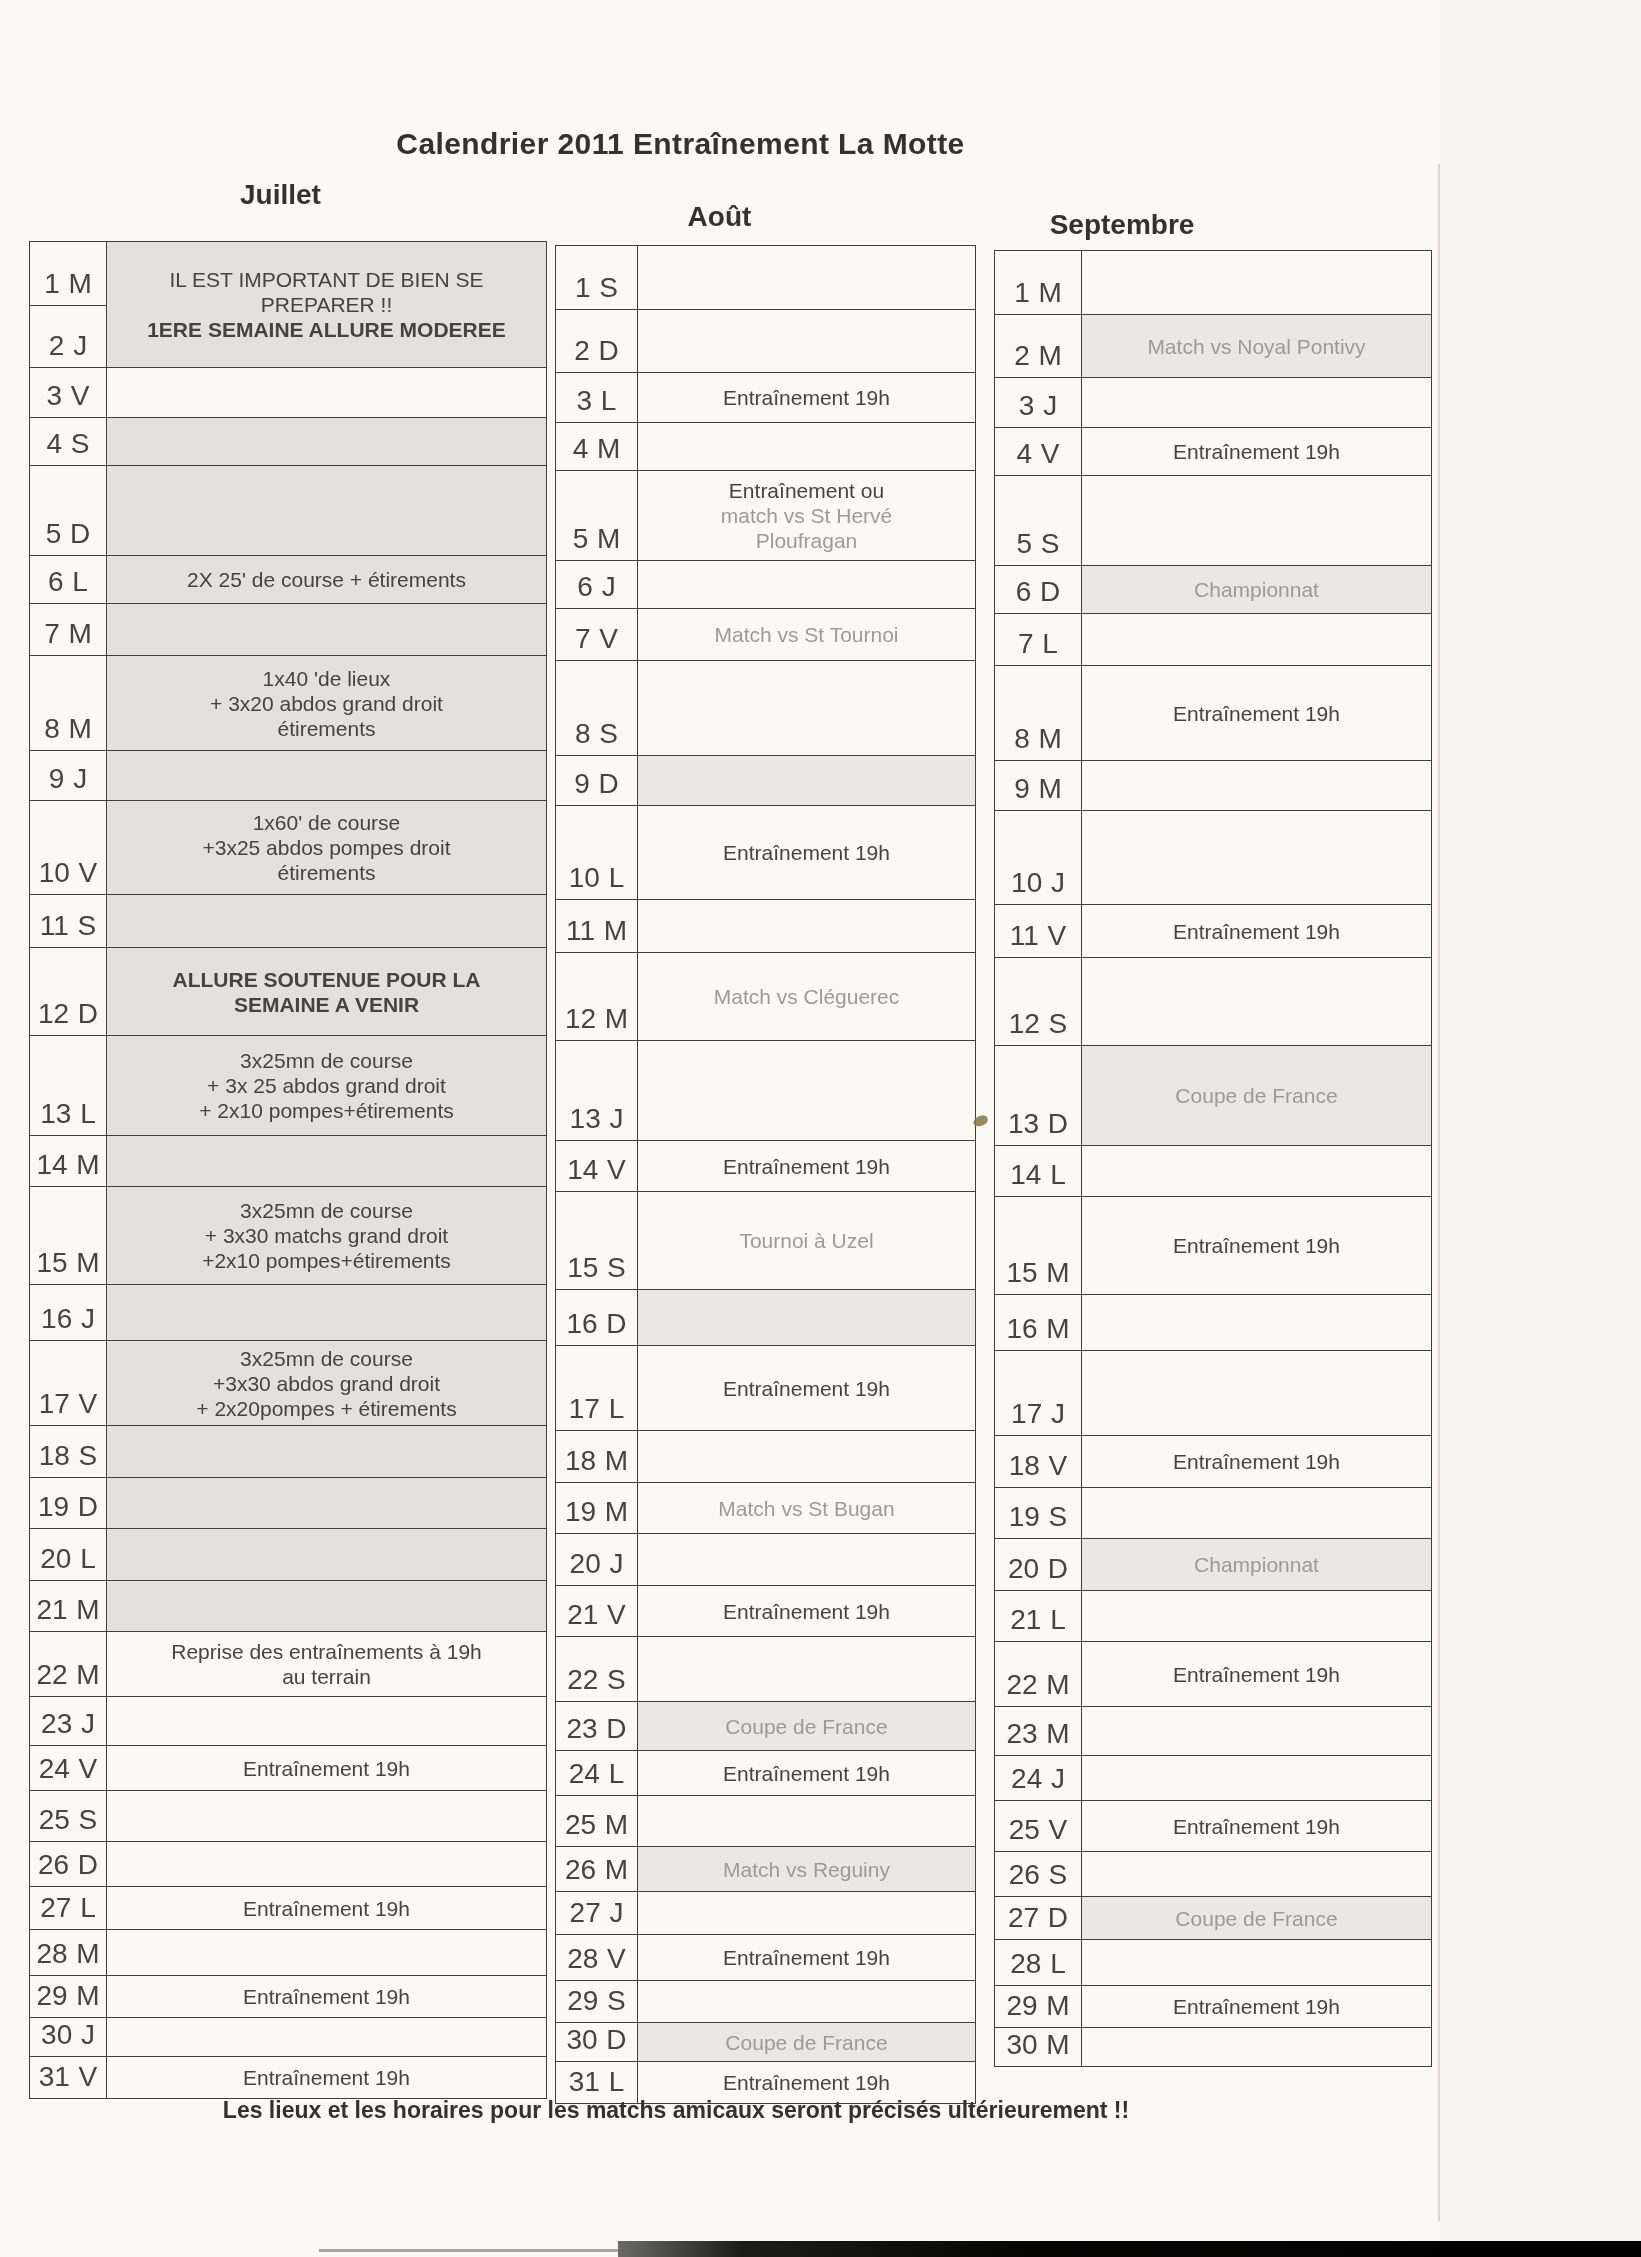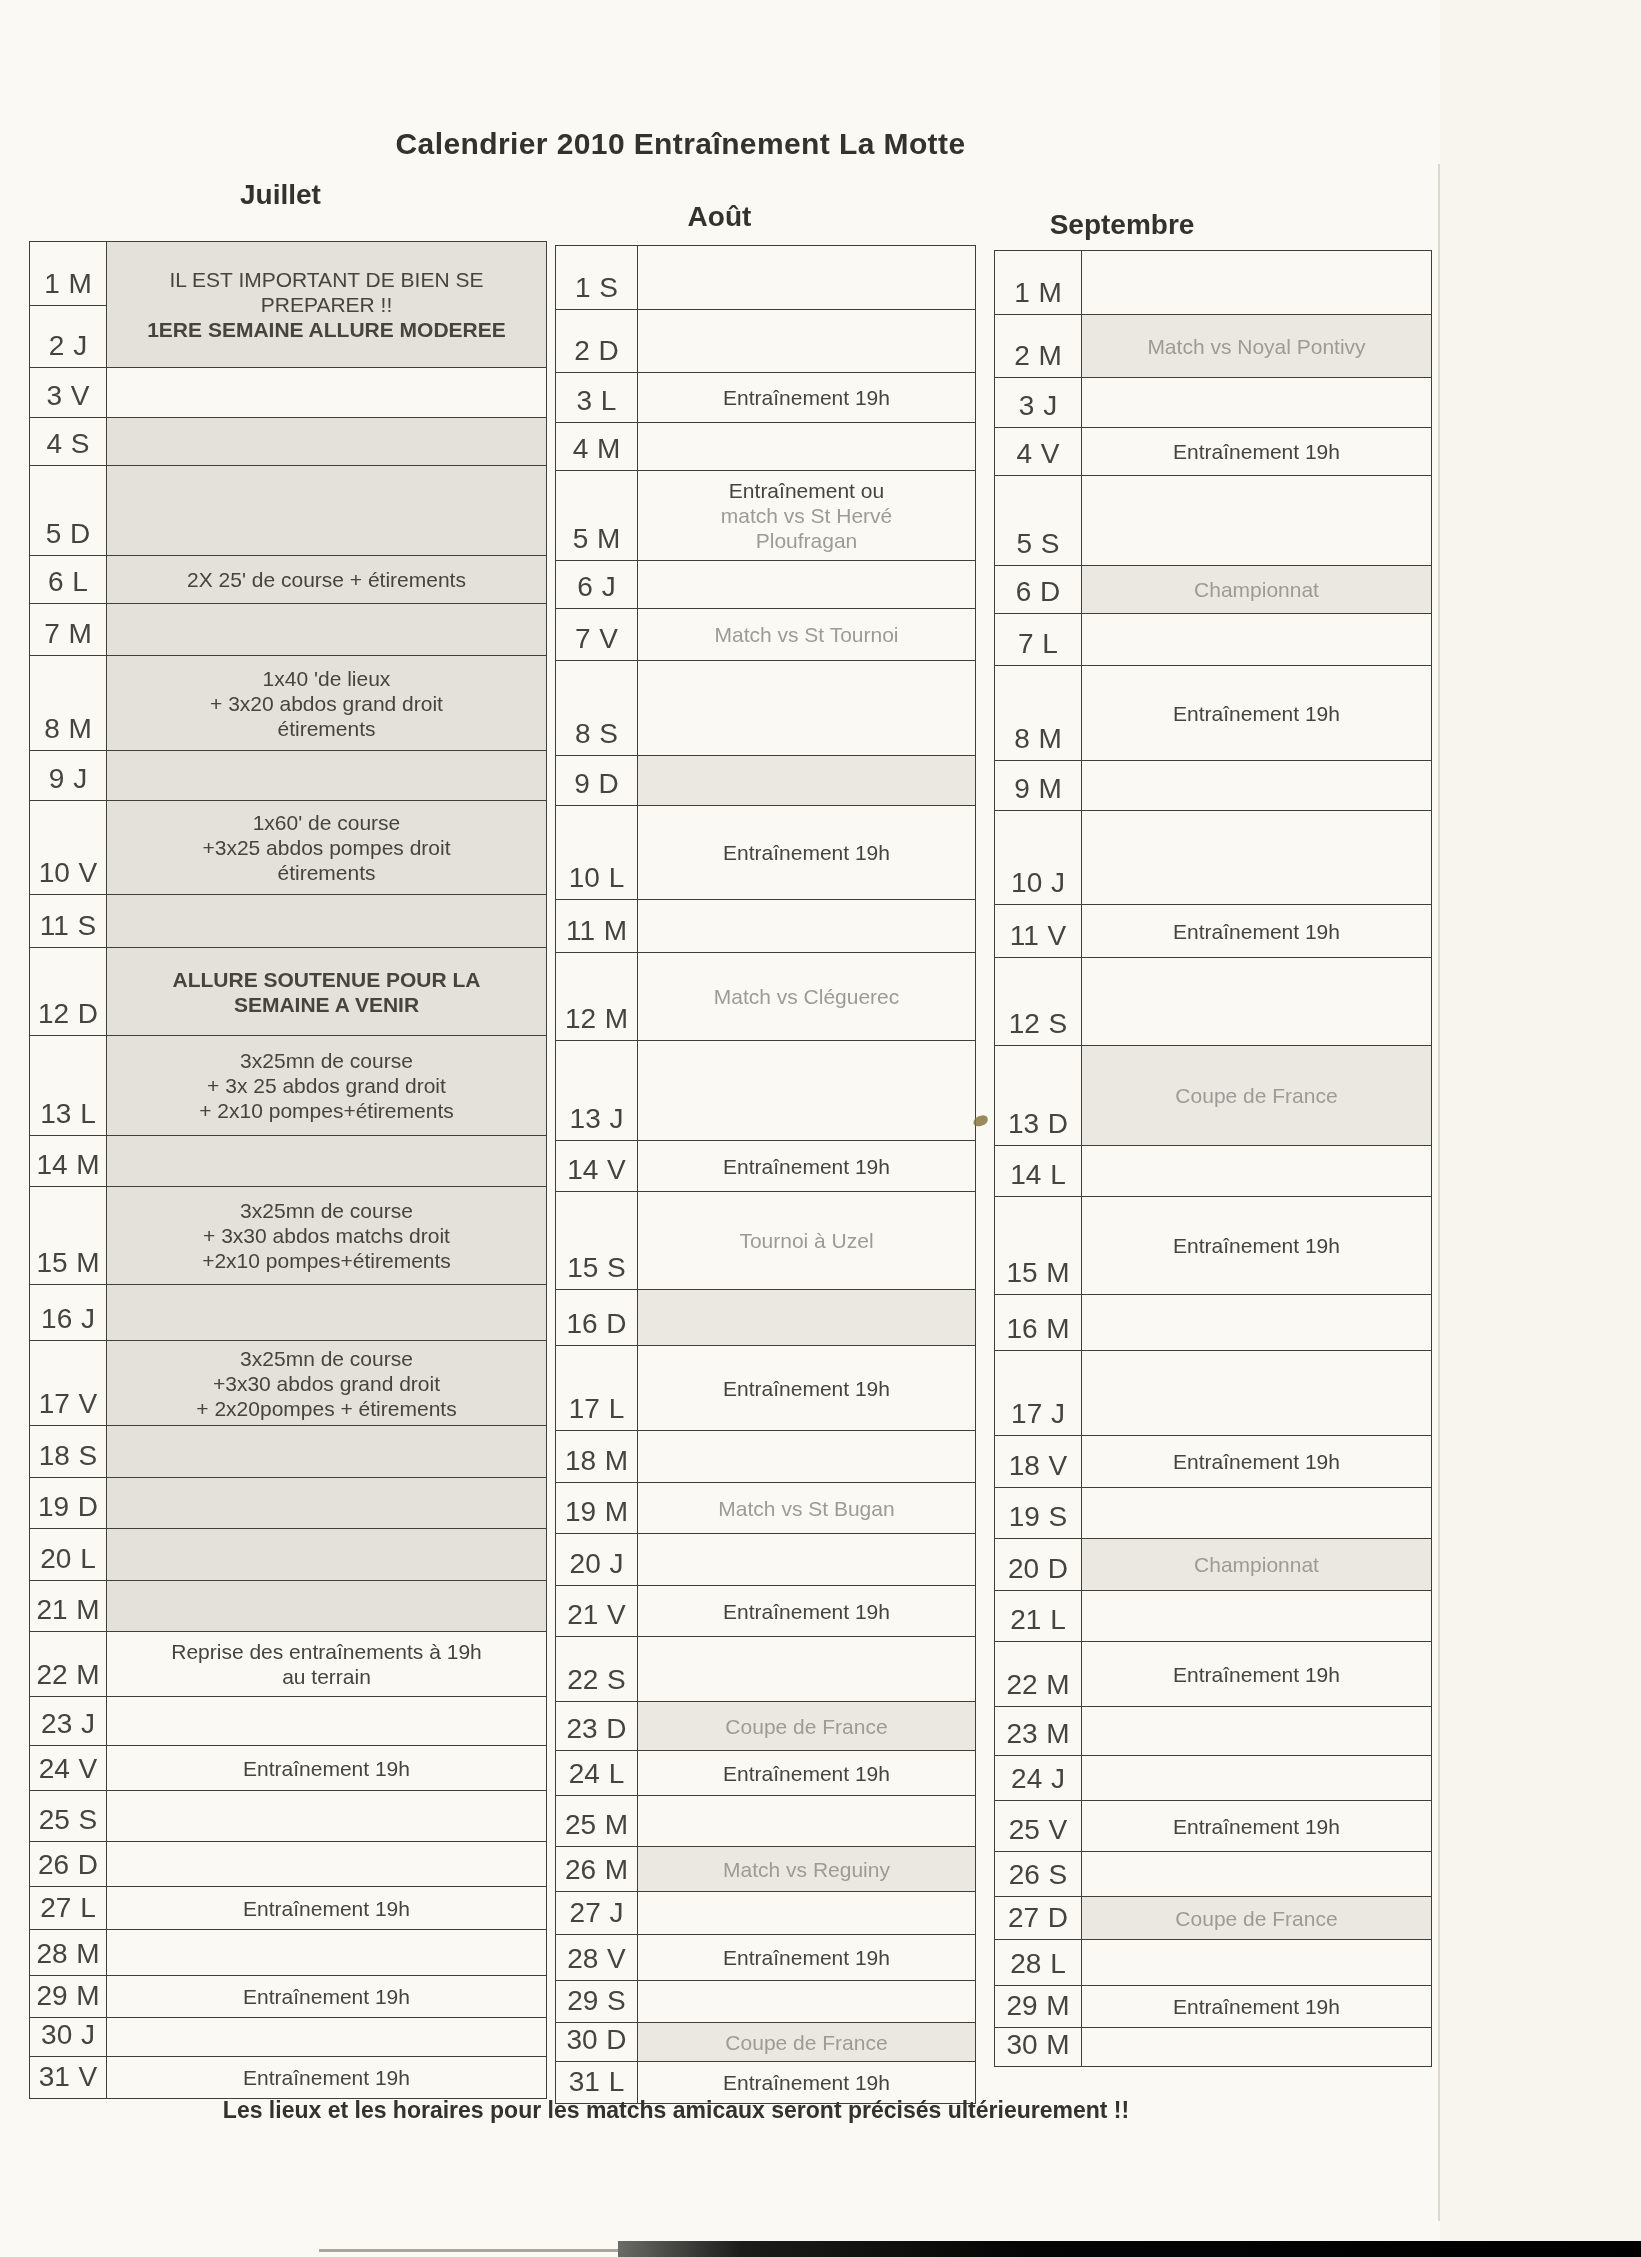--- a/index.html
+++ b/index.html
@@ -67,21 +67,21 @@
     background:#87763f;border-radius:60% 40% 55% 45%;opacity:.85;transform:rotate(-15deg);
   }
 </style>
 </head>
 <body>
 
 <div class="page">
   <div class="right-margin"></div>
   <div class="edge-line"></div>
 
-  <div class="doc-title">Calendrier 2010  Entraînement La Motte</div>
+  <div class="doc-title">Calendrier 2011  Entraînement La Motte</div>
 
   <div class="mhead" id="mh0">Juillet</div>
   <div class="mhead" id="mh1">Août</div>
   <div class="mhead" id="mh2">Septembre</div>
 
   <div id="tables">
       <div class="month-table month-0" style="left: 29px; top: 241px; width: 516px;">
         <div class="mrow" style="height: 126px;">
           <div class="daycol" style="width: 77px;">
             <div class="daycell divided" style="height: 64px;">
@@ -224,21 +224,21 @@
         </div>
         <div class="mrow" style="height: 98px;">
           <div class="daycol" style="width: 77px;">
             <div class="daycell">
               <span>15</span>
               <span>M</span>
             </div>
           </div>
           <div class="actcell shaded">
             <div class="aline">3x25mn de course</div>
-            <div class="aline">+ 3x30 abdos matchs droit</div>
+            <div class="aline">+ 3x30 matchs grand droit</div>
             <div class="aline">+2x10 pompes+étirements</div>
           </div>
         </div>
         <div class="mrow" style="height: 56px;">
           <div class="daycol" style="width: 77px;">
             <div class="daycell">
               <span>16</span>
               <span>J</span>
             </div>
           </div>

